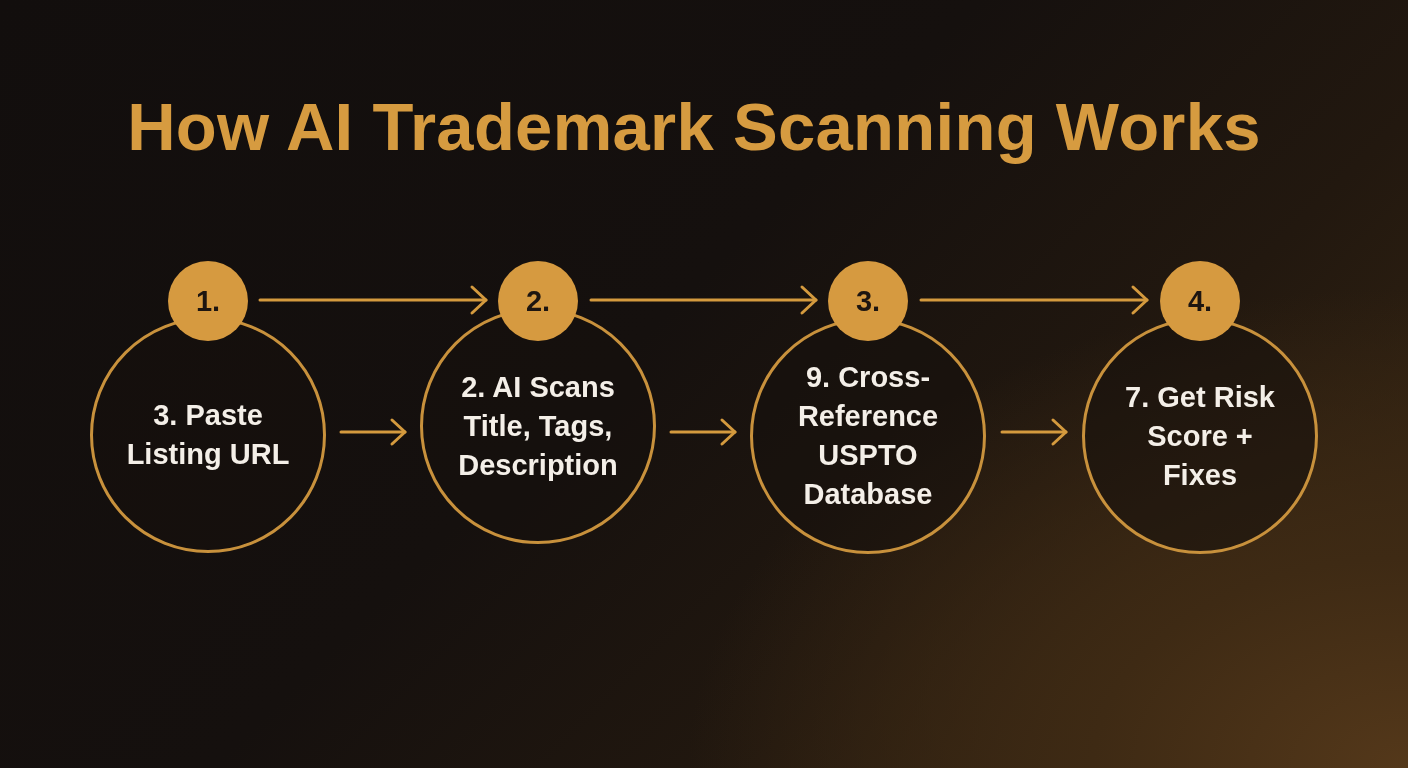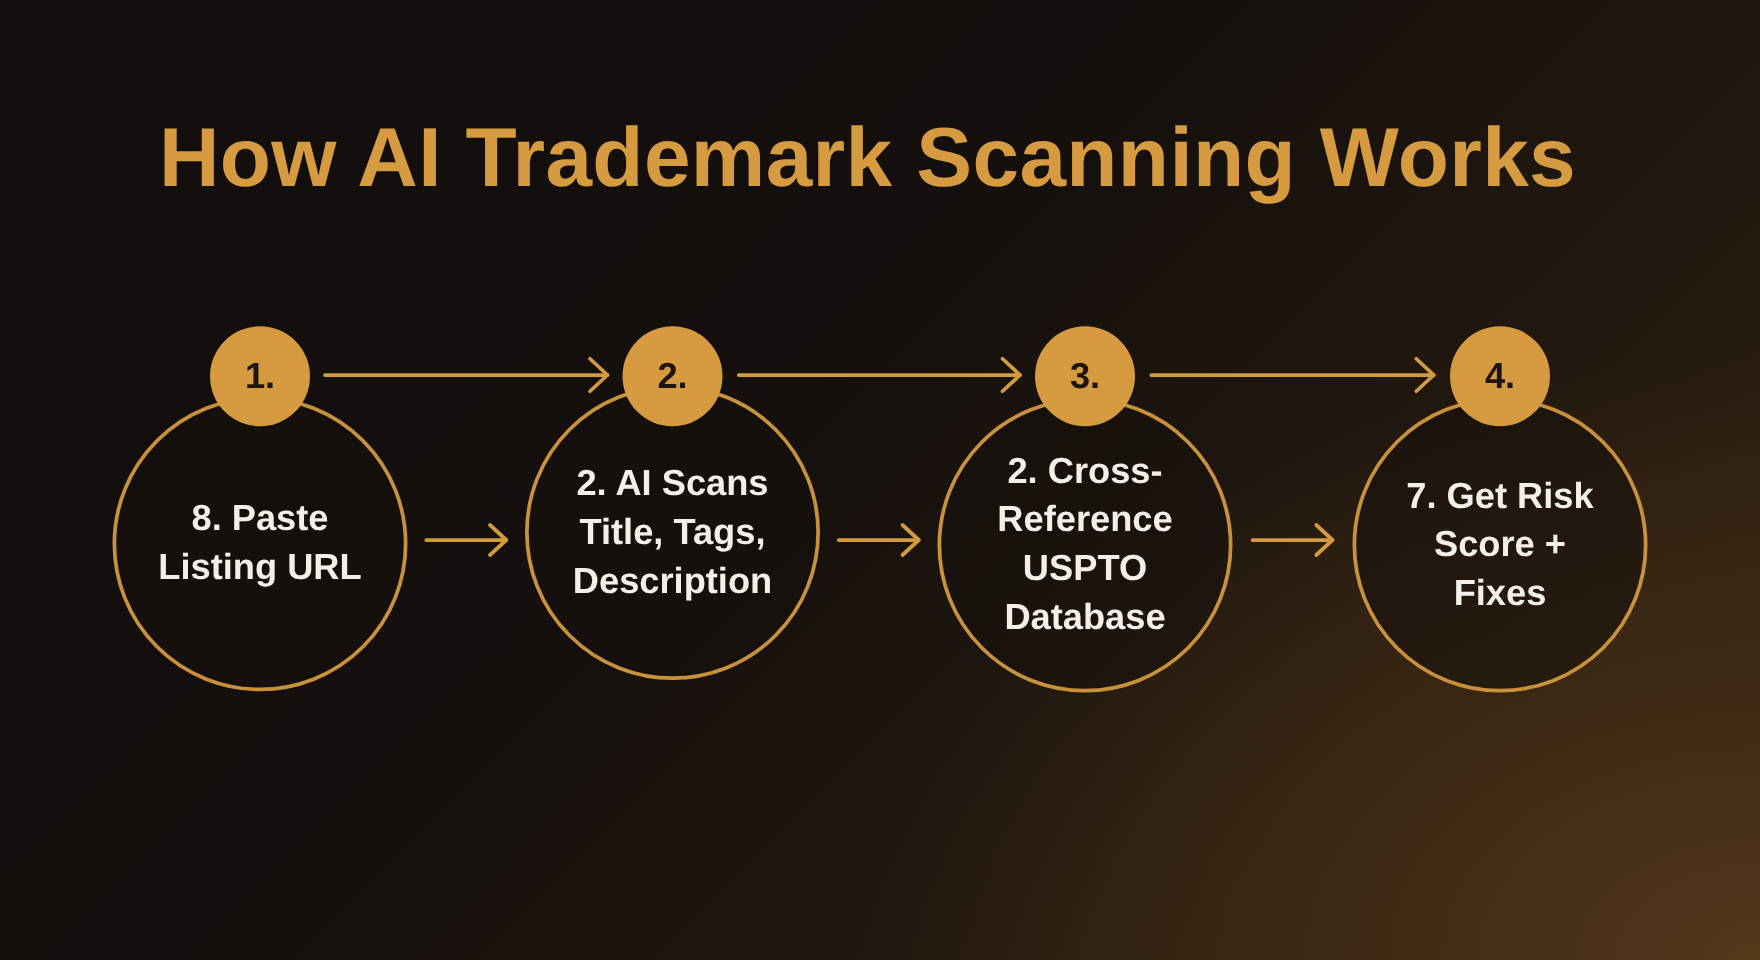--- a/index.html
+++ b/index.html
@@ -63,34 +63,34 @@
       <polyline points="722,420 735,432 722,444"></polyline>
     </g>
     <g>
       <line x1="1002" y1="432" x2="1066" y2="432"></line>
       <polyline points="1053,420 1066,432 1053,444"></polyline>
     </g>
   </g>
 </svg>
 
 <div class="step-ring" style="left:90px; top:317px;">
-  <div class="step-text">8. Paste
+  <div class="step-text">3. Paste
 Listing URL</div>
 </div>
 <div class="badge" style="left:168px; top:261px;">1.</div>
 
 <div class="step-ring" style="left:420px; top:308px;">
   <div class="step-text">2. AI Scans
 Title, Tags,
 Description</div>
 </div>
 <div class="badge" style="left:498px; top:261px;">2.</div>
 
 <div class="step-ring" style="left:750px; top:318px;">
-  <div class="step-text">2. Cross-
+  <div class="step-text">9. Cross-
 Reference
 USPTO
 Database</div>
 </div>
 <div class="badge" style="left:828px; top:261px;">3.</div>
 
 <div class="step-ring" style="left:1082px; top:318px;">
   <div class="step-text">7. Get Risk
 Score +
 Fixes</div>

